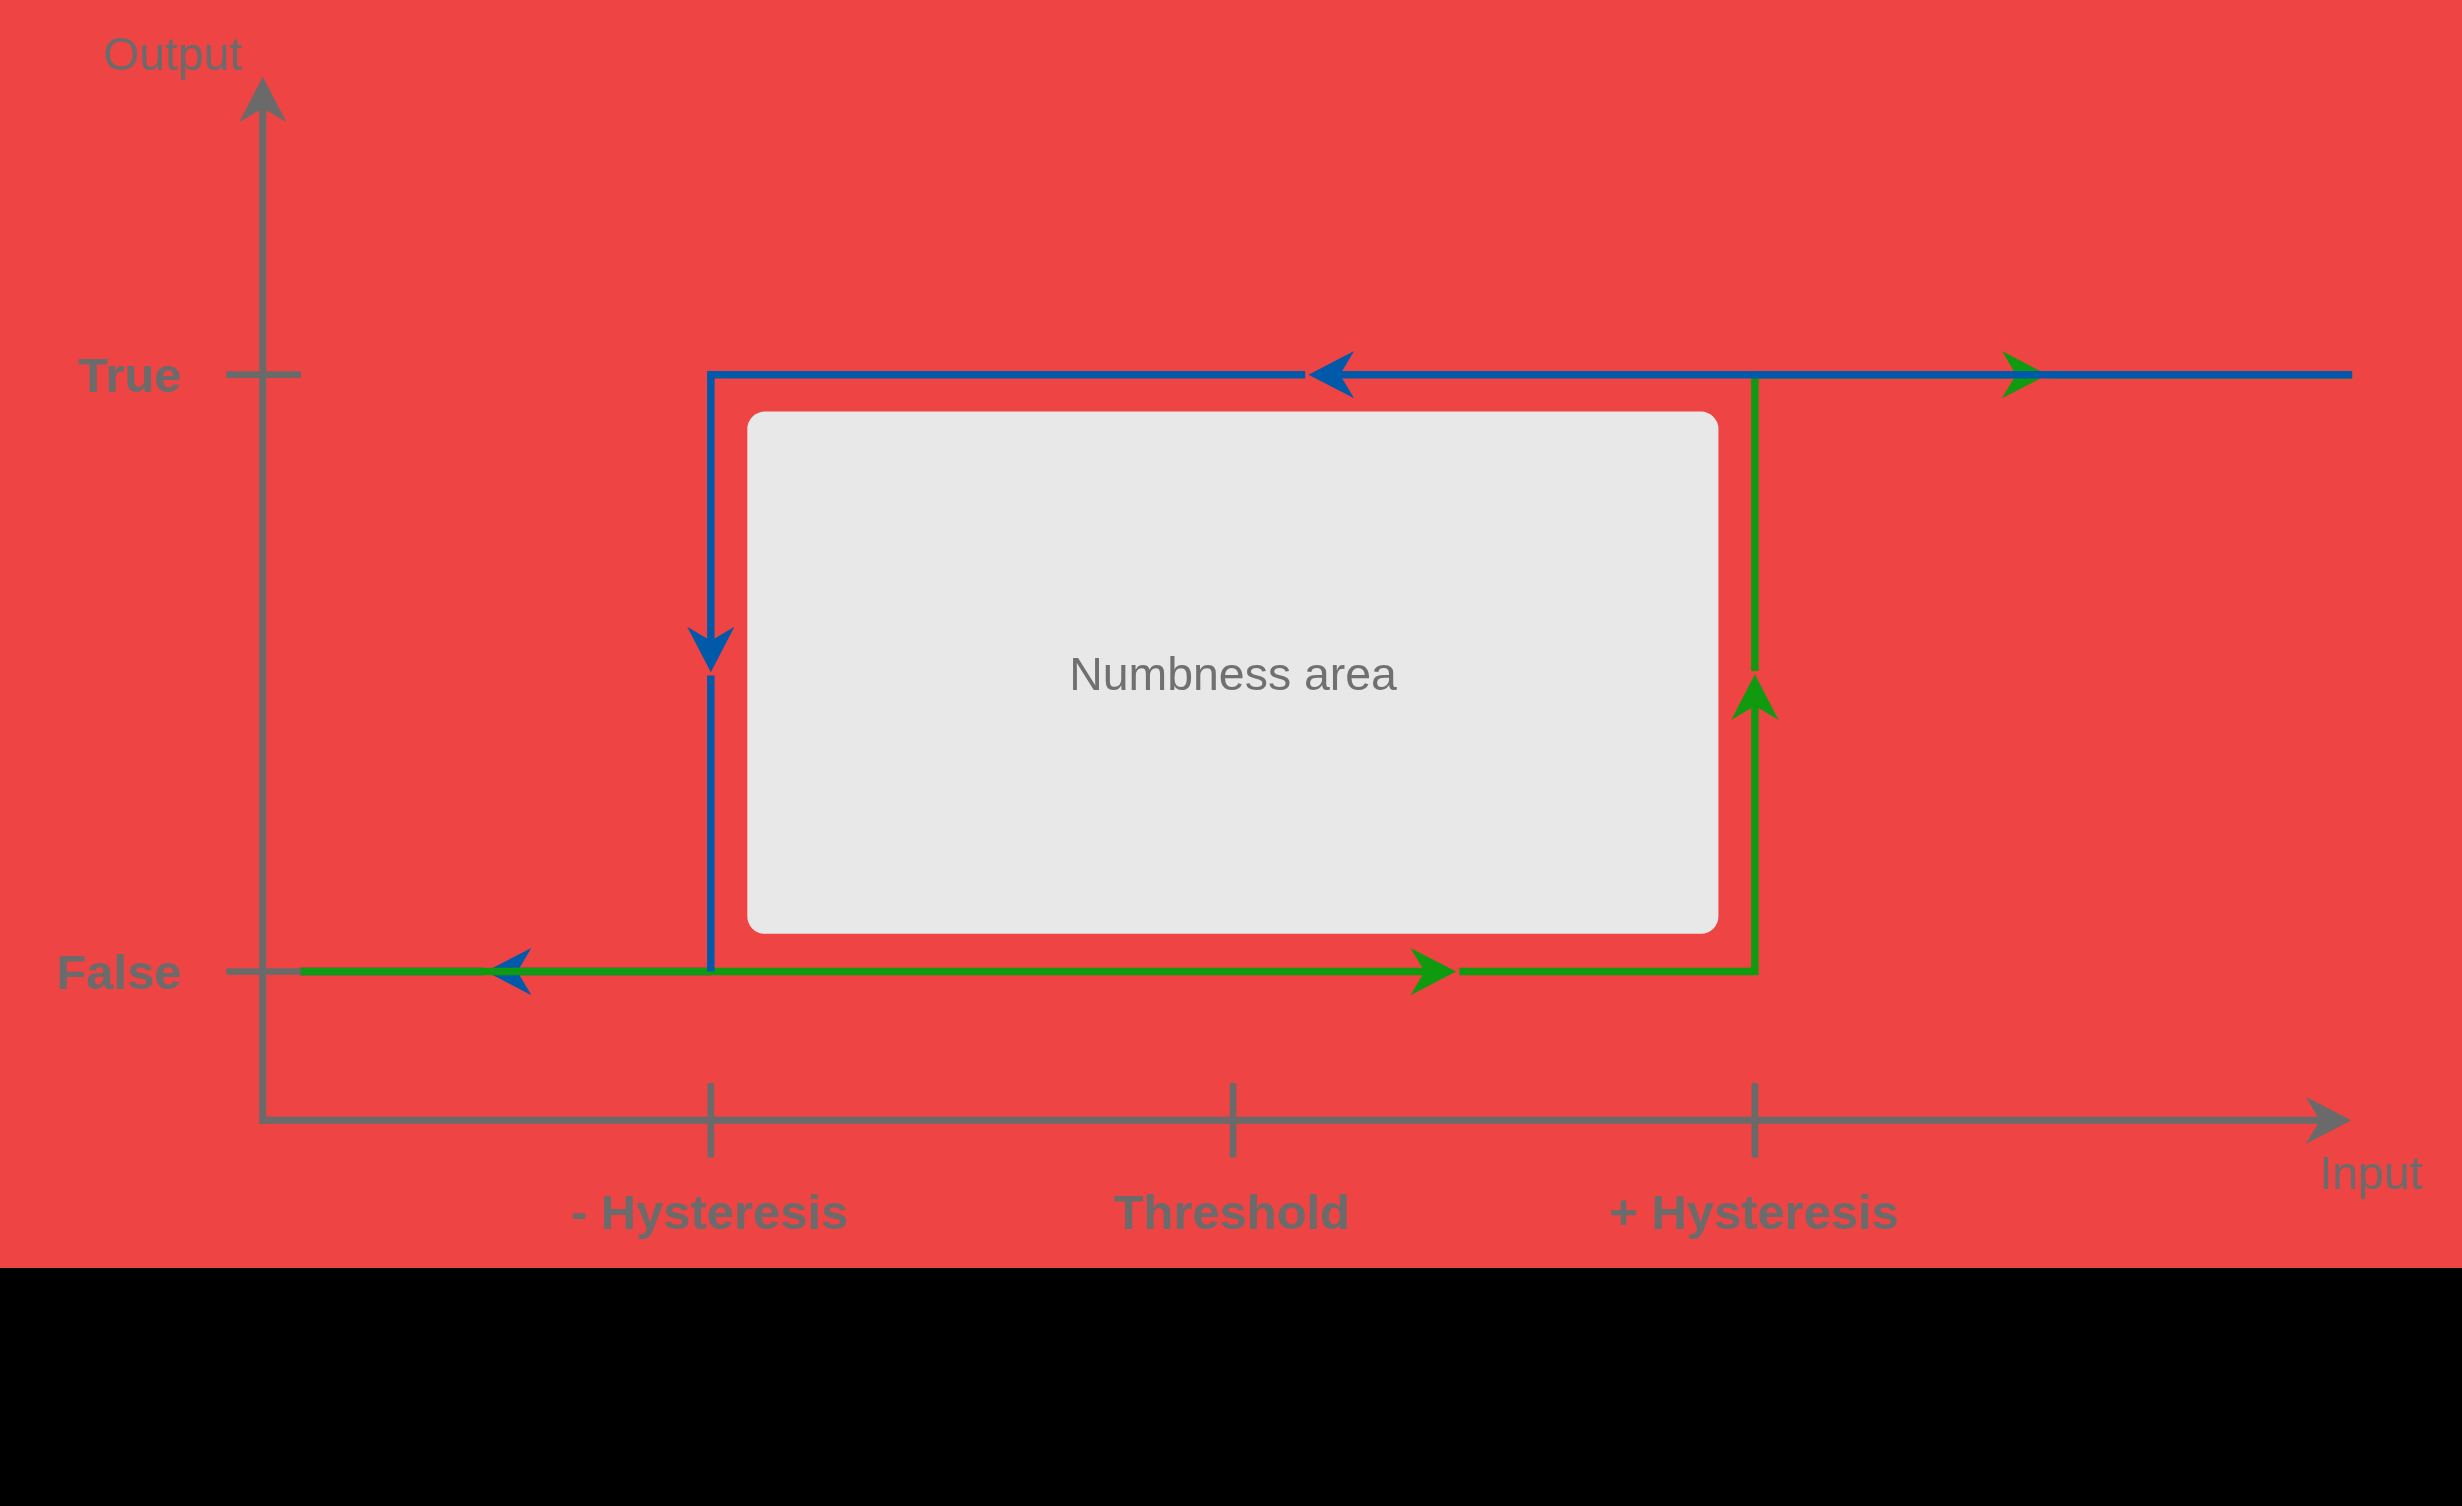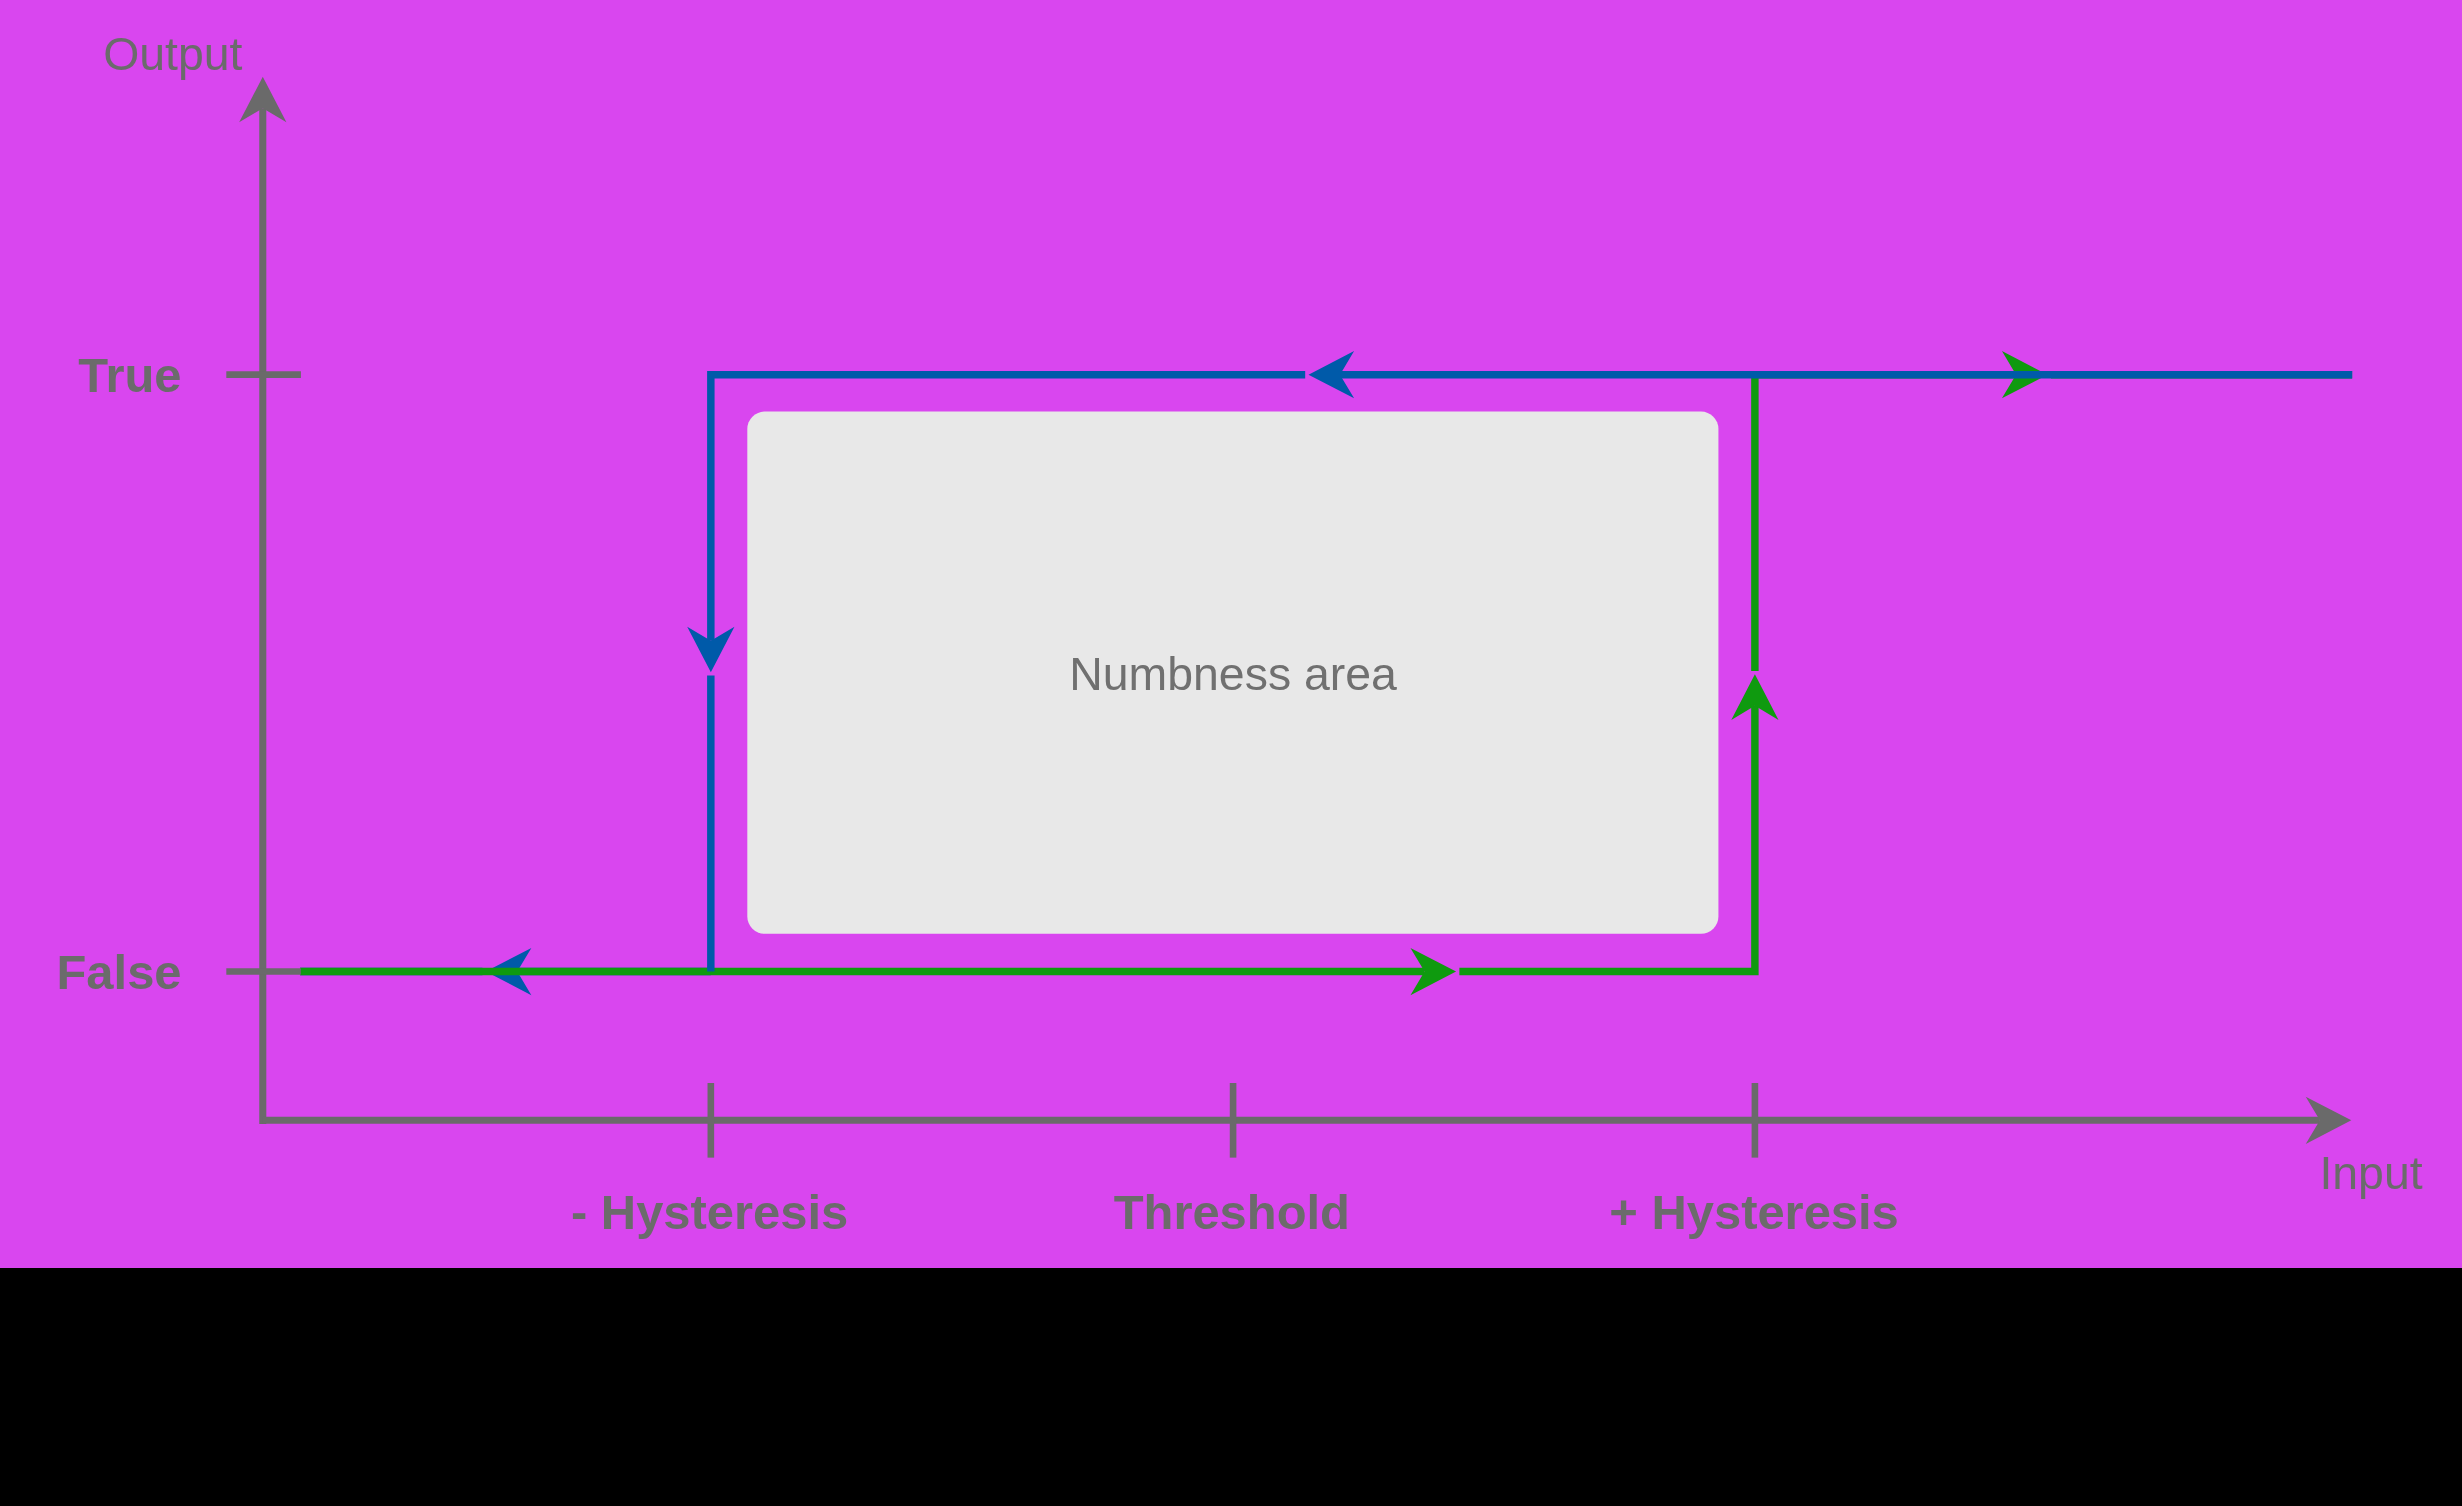--- a/index.html
+++ b/index.html
@@ -1,16 +1,16 @@
 <!DOCTYPE html>
 <html style="font-size:7.9px"><head>
 <meta charset="utf-8">
 <style>
   html, body { margin: 0; padding: 0; background: #000; }
-  .stage { width: 100%; background: #d946ef; }
+  .stage { width: 100%; background: #ef4444; }
   svg { display: block; width: 100%; height: auto; }
   .t-reg  { font-family: "Liberation Sans", sans-serif; font-weight: 400; font-size: 112px; }
   .t-bold { font-family: "Liberation Sans", sans-serif; font-weight: 700; font-size: 118px; }
 </style>
 </head>
 <body>
 
 <div class="stage">
   <svg id="diagram" viewBox="0 0 5940 3060" xmlns="http://www.w3.org/2000/svg" aria-label="Hysteresis diagram">
 

